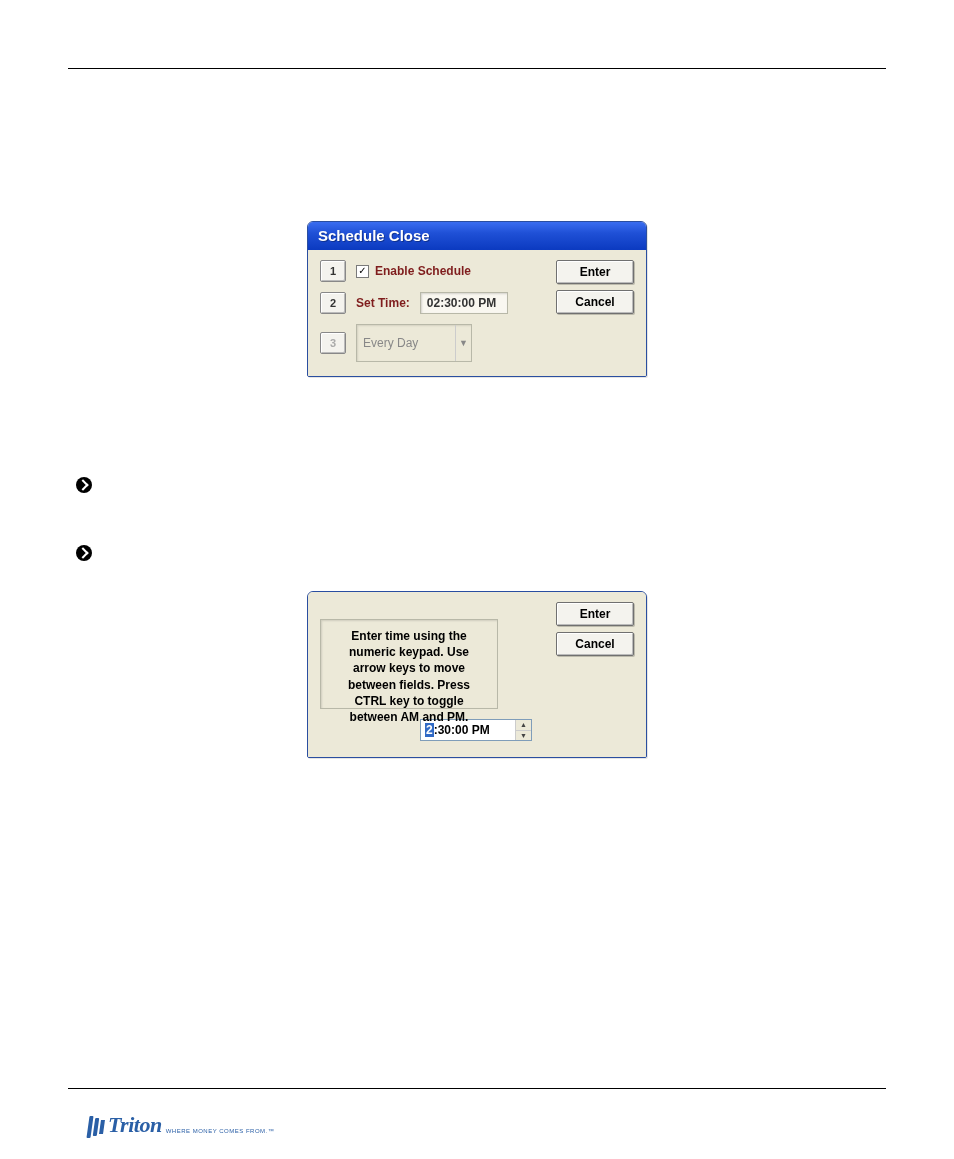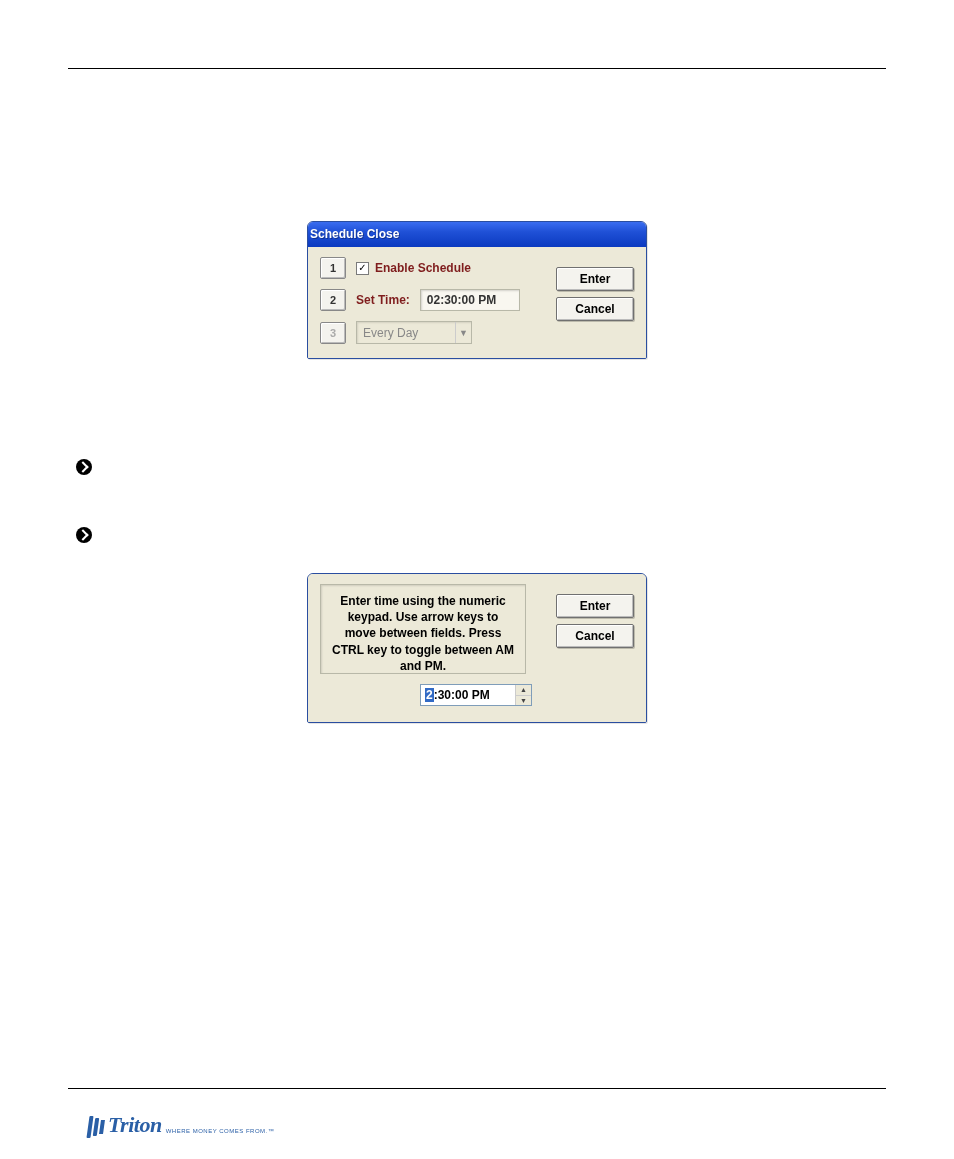--- a/index.html
+++ b/index.html
@@ -89,22 +89,22 @@
     border: 1px solid #2a4ea0;
     border-radius: 6px 6px 2px 2px;
     overflow: hidden;
     box-shadow: 1px 1px 0 rgba(0,0,0,0.1);
     background: #ece9d8;
   }
   .xp-titlebar {
     background: linear-gradient(to bottom, #3a6df0 0%, #1f50d6 40%, #0b3ac0 100%);
     color: #fff;
     font-weight: bold;
-    font-size: 12px;
-    padding: 5px 10px 6px 2px;
+    font-size: 15px;
+    padding: 5px 10px 6px 10px;
     text-shadow: 1px 1px 0 rgba(0,0,0,0.3);
   }
   .xp-body {
     padding: 10px 12px 14px 12px;
     background: #ece9d8;
     font-size: 12px;
     position: relative;
   }
   .xp-row {
     display: flex;
@@ -149,30 +149,30 @@
     font-size: 12px;
     color: #7f1d1d;
   }
   .xp-text-display {
     border: 1px solid #b8b8a8;
     background: #f9f7f0;
     box-shadow: inset 1px 1px 2px rgba(0,0,0,0.15);
     padding: 3px 6px;
     font-size: 12px;
     font-weight: bold;
-    width: 100px;
+    width: 88px;
     height: 22px;
     color: #333;
     margin-left: 10px;
   }
   .xp-dropdown {
     display: flex;
     align-items: center;
     width: 116px;
-    height: 23px;
+    height: 38px;
     background: #ece9d8;
     border: 1px solid #b8b8a8;
     box-shadow: inset 1px 1px 2px rgba(0,0,0,0.1);
   }
   .xp-dropdown-text {
     flex: 1;
     padding: 0 6px;
     font-size: 12px;
     color: #888;
   }
@@ -182,21 +182,21 @@
     border-left: 1px solid #ccc;
     display: flex;
     align-items: center;
     justify-content: center;
     color: #888;
     font-size: 9px;
   }
   .xp-action-col {
     position: absolute;
     right: 12px;
-    top: 20px;
+    top: 10px;
     display: flex;
     flex-direction: column;
   }
   .xp-action-btn {
     width: 78px;
     height: 24px;
     background: #f4f3ee;
     border: 1px solid #707070;
     border-radius: 2px;
     box-shadow: inset 1px 1px 0 #fff, inset -1px -1px 0 #bbb, 1px 1px 0 rgba(0,0,0,0.2);
@@ -207,29 +207,30 @@
     align-items: center;
     justify-content: center;
     margin-bottom: 6px;
     cursor: pointer;
   }
   .xp-instruct-box {
     border: 1px solid #b8b8a8;
     box-shadow: inset 1px 1px 2px rgba(0,0,0,0.12);
     background: #ece9d8;
     padding: 8px 10px;
-    width: 206px;
+    width: 178px;
     font-size: 12px;
     font-weight: bold;
     text-align: center;
     line-height: 1.35;
     height: 90px;
     display: flex;
     align-items: flex-start;
     justify-content: center;
+    margin-top: 17px;
   }
   .xp-spinner {
     display: flex;
     align-items: stretch;
     width: 112px;
     margin: 10px 0 0 100px;
     height: 22px;
     background: #fff;
     border: 1px solid #7f9db9;
   }

